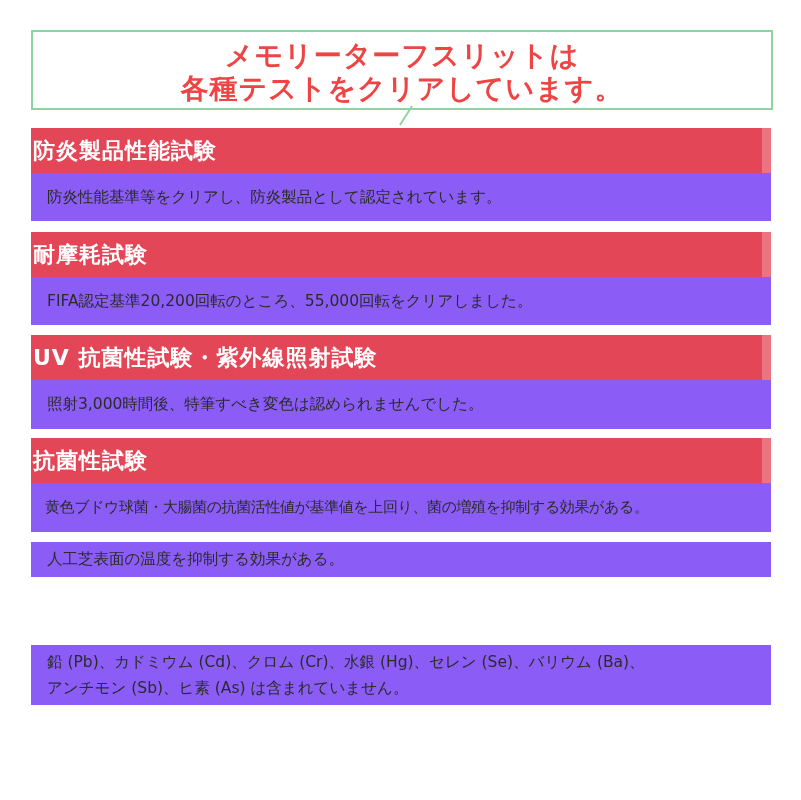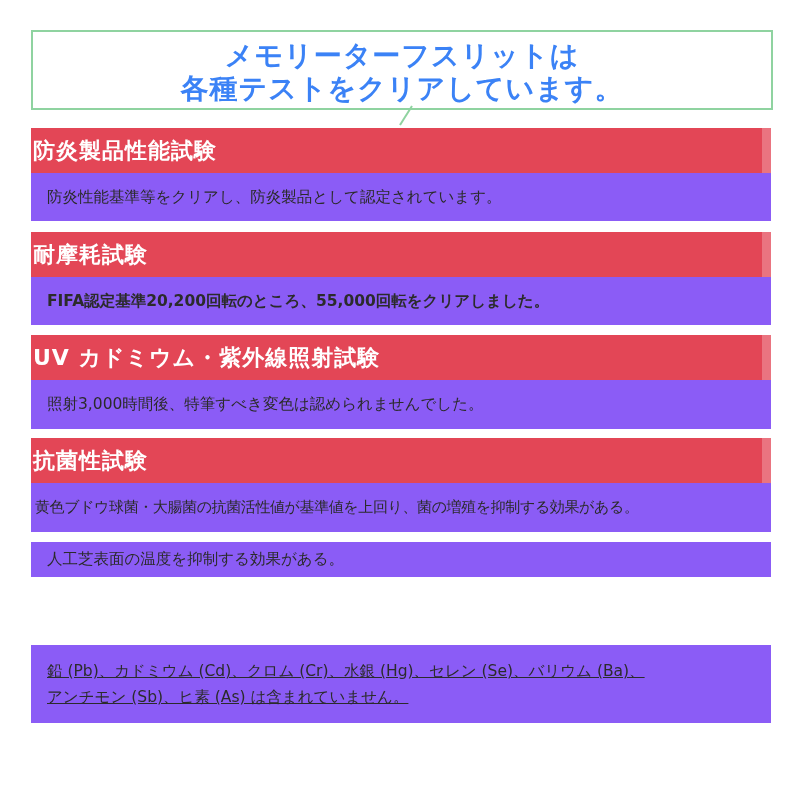--- a/index.html
+++ b/index.html
@@ -15,21 +15,21 @@
     left: 31px; top: 30px;
     width: 738px; height: 76px;
     border: 2px solid #8fd3a0;
     background: #ffffff;
     box-sizing: content-box;
     text-align: center;
   }
   .speech-title {
     margin: 0;
     padding-top: 7px;
-    color: #3b82f6;
+    color: #ef4444;
     font-weight: bold;
     font-size: 28px;
     line-height: 33px;
     letter-spacing: 1px;
   }
   .speech-tail {
     position: absolute;
     left: 398px; top: 105px;
     width: 16px; height: 22px;
   }
@@ -59,21 +59,21 @@
   .section-body {
     background: #8b5cf6;
     color: #2b2b2b;
     font-size: 15.5px;
     padding: 0 0 0 16px;
     box-sizing: border-box;
     display: flex;
     align-items: center;
     white-space: nowrap;
   }
-  .section-body.tight { font-size: 15px; letter-spacing: -0.4px; padding-left: 4px; }
+  .section-body.tight { font-size: 15px; letter-spacing: -0.4px; padding-left: 14px; }
   .body-lines { line-height: 26px; }
 </style>
 </head>
 <body>
 
 <div class="speech-box">
   <h1 class="speech-title">
     <span>メモリーターフスリットは</span><br>
     <span>各種テストをクリアしています。</span>
   </h1>
@@ -91,28 +91,28 @@
   <div class="section-body" style="height:48px;">
     <span>防炎性能基準等をクリアし、防炎製品として認定されています。</span>
   </div>
 </div>
 
 <div class="section" style="top:232px;">
   <div class="section-header">
     <span>耐摩耗試験</span>
     <span class="edge"></span>
   </div>
-  <div class="section-body" style="height:48px;font-weight:bold;">
+  <div class="section-body" style="height:48px;">
     <span>FIFA認定基準20,200回転のところ、55,000回転をクリアしました。</span>
   </div>
 </div>
 
 <div class="section" style="top:335px;">
   <div class="section-header">
-    <span>UV カドミウム・紫外線照射試験</span>
+    <span>UV 抗菌性試験・紫外線照射試験</span>
     <span class="edge"></span>
   </div>
   <div class="section-body" style="height:49px;">
     <span>照射3,000時間後、特筆すべき変色は認められませんでした。</span>
   </div>
 </div>
 
 <div class="section" style="top:438px;">
   <div class="section-header">
     <span>抗菌性試験</span>
@@ -123,19 +123,19 @@
   </div>
 </div>
 
 <div class="section" style="top:542px;">
   <div class="section-body" style="height:35px;">
     <span>人工芝表面の温度を抑制する効果がある。</span>
   </div>
 </div>
 
 <div class="section" style="top:645px;">
-  <div class="section-body" style="height:78px;text-decoration:underline;">
+  <div class="section-body" style="height:60px;">
     <div class="body-lines">
       <span>鉛 (Pb)、カドミウム (Cd)、クロム (Cr)、水銀 (Hg)、セレン (Se)、バリウム (Ba)、</span><br>
       <span>アンチモン (Sb)、ヒ素 (As) は含まれていません。</span>
     </div>
   </div>
 </div>
 
 </body></html>

